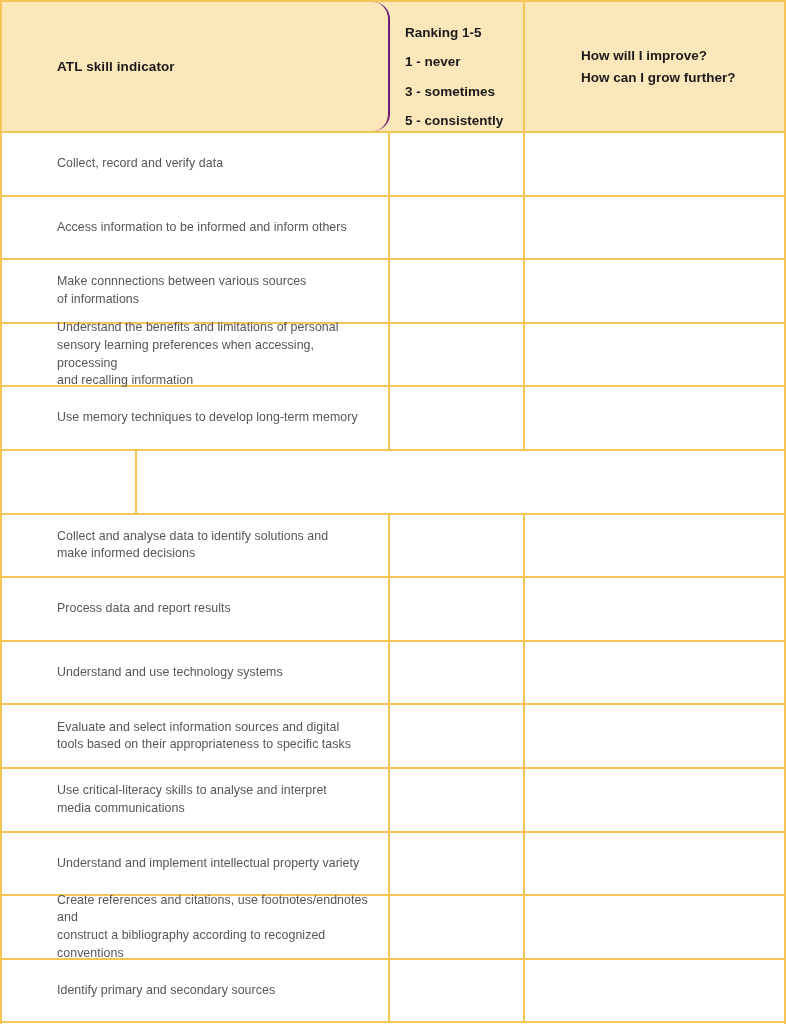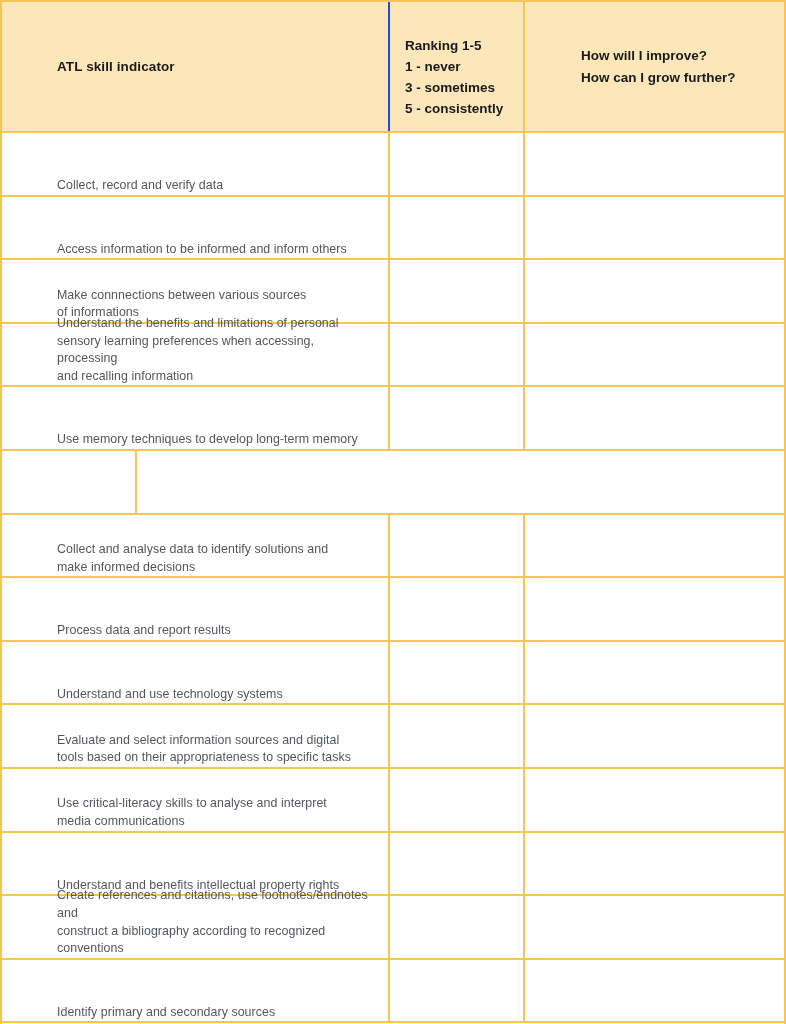--- a/index.html
+++ b/index.html
@@ -35,22 +35,22 @@
     border-bottom: 2px solid #f7c555;
     box-sizing: border-box;
   }
   .header-cell {
     box-sizing: border-box;
     display: flex;
     flex-direction: column;
     justify-content: center;
     padding: 0 0 0 55px;
   }
-  .hc-1 { width: 388px; flex: 0 0 388px; border-right: 2px solid #1d4ed8; }
-  .hc-2 { width: 135px; flex: 0 0 135px; border-right: 2px solid #f7c555; padding-left: 15px; justify-content: center; padding-top: 20px;}
+  .hc-1 { width: 388px; flex: 0 0 388px; border-right: 2px solid #701a75; border-radius: 17px; }
+  .hc-2 { width: 135px; flex: 0 0 135px; border-right: 2px solid #f7c555; padding-left: 15px; justify-content: space-between; padding-top: 20px;}
   .hc-3 { flex: 1 1 auto; padding-left: 56px; }
 
   .header-title {
     font-size: 13.5px;
     font-weight: bold;
     color: #1a1a1a;
     letter-spacing: 0.1px;
   }
   .ranking-line {
     font-size: 13.5px;
@@ -77,21 +77,21 @@
     height: 63.6px;
     flex: 0 0 63.6px;
     border-bottom: 2px solid #f7c555;
     box-sizing: border-box;
     background: #ffffff;
   }
   .cell {
     box-sizing: border-box;
     display: flex;
     flex-direction: column;
-    justify-content: flex-end;
+    justify-content: center;
   }
   .cell-indicator {
     width: 388px;
     flex: 0 0 388px;
     border-right: 2px solid #f7c555;
     padding-left: 55px;
     padding-right: 12px;
   }
   .cell-rank {
     width: 135px;
@@ -205,21 +205,21 @@
       <div class="data-row">
         <div class="cell cell-indicator">
           <span class="indicator-text">Use critical-literacy skills to analyse and interpret</span>
           <span class="indicator-text">media communications</span>
         </div>
         <div class="cell cell-rank"></div>
         <div class="cell cell-improve"></div>
       </div>
       <div class="data-row">
         <div class="cell cell-indicator">
-          <span class="indicator-text">Understand and benefits intellectual property rights</span>
+          <span class="indicator-text">Understand and implement intellectual property variety</span>
         </div>
         <div class="cell cell-rank"></div>
         <div class="cell cell-improve"></div>
       </div>
       <div class="data-row">
         <div class="cell cell-indicator">
           <span class="indicator-text">Create references and citations, use footnotes/endnotes and</span>
           <span class="indicator-text">construct a bibliography according to recognized conventions</span>
         </div>
         <div class="cell cell-rank"></div>

